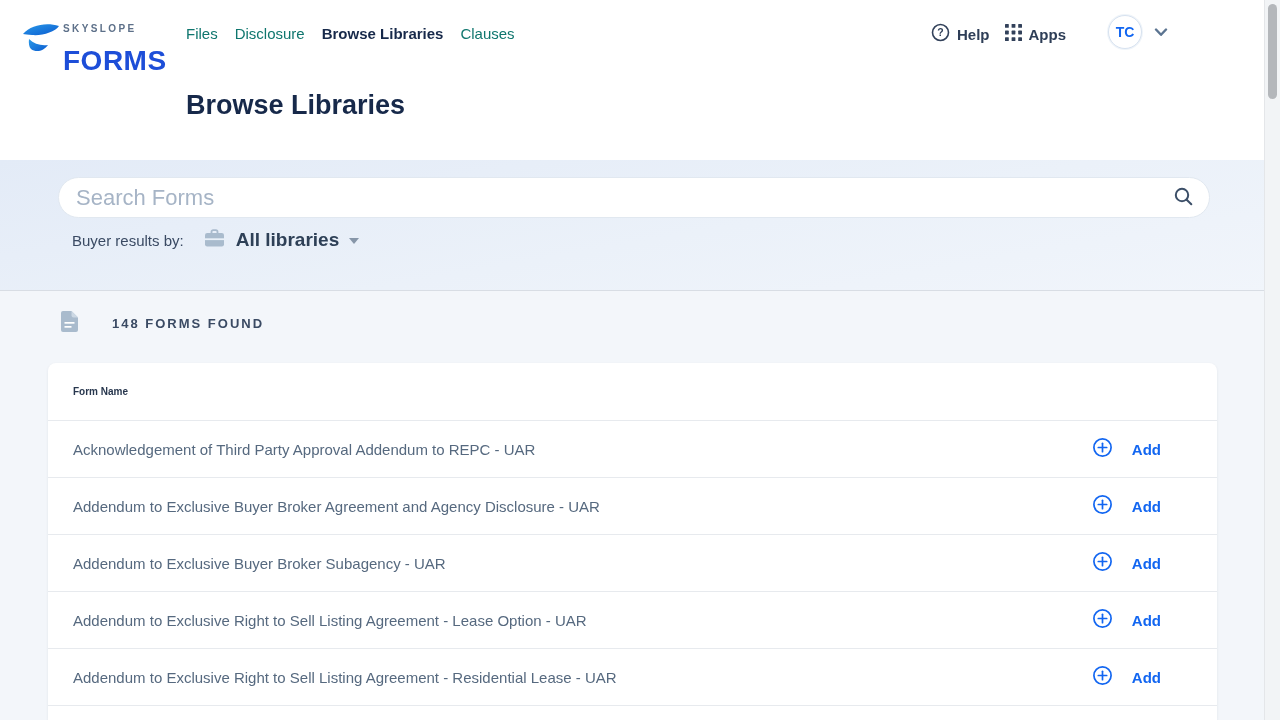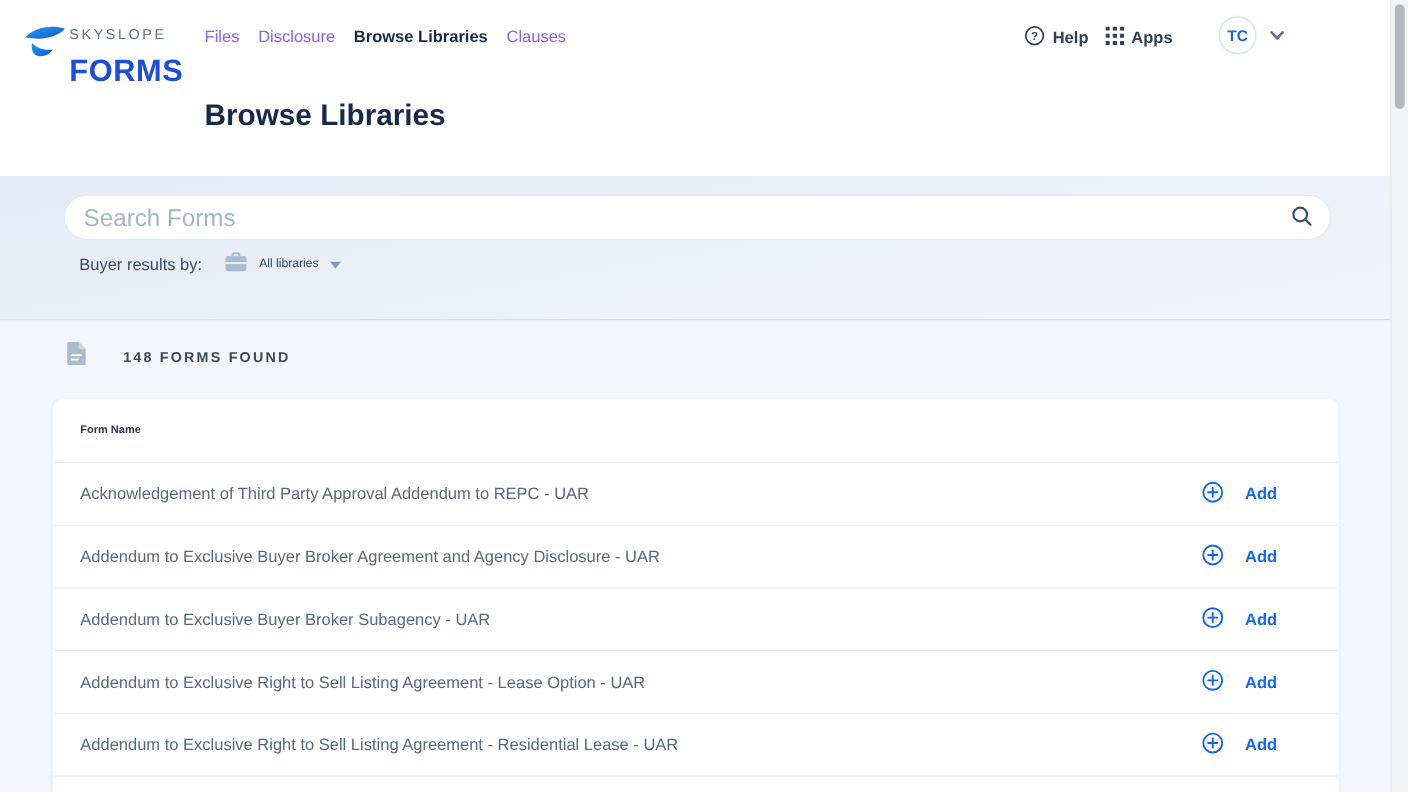--- a/index.html
+++ b/index.html
@@ -9,25 +9,25 @@
     background:#f3f6fa;
     position:relative;
     color:#17294a;
   }
 
   
   .header { position:absolute; top:0; left:0; width:100%; height:160px; background:#ffffff; }
 
   .logo { position:absolute; left:22px; top:20px; display:flex; align-items:flex-start; cursor:pointer; }
   .logo-text { margin-left:3px; display:flex; flex-direction:column; }
-  .logo-sky { font-size:13px; font-weight:400; letter-spacing:2.4px; color:#5d7089; margin-top:3px; }
+  .logo-sky { font-size:10px; font-weight:700; letter-spacing:2.4px; color:#5d7089; margin-top:3px; }
   .logo-forms { font-size:28px; font-weight:700; letter-spacing:0.5px; color:#1d4ed8; line-height:24px; margin-top:15px; }
 
   .nav { position:absolute; left:186px; top:25px; display:flex; gap:17px; font-size:15px; }
-  .nav-item { color:#8b5cf6; cursor:pointer; text-decoration:none; }
+  .nav-item { color:#0f766e; cursor:pointer; text-decoration:none; }
   .nav-item.active { color:#17294a; font-weight:700; }
 
   .actions { position:absolute; left:931px; top:22px; display:flex; align-items:center; height:24px; }
   .action-btn { display:flex; align-items:center; gap:7px; background:none; border:none; cursor:pointer;
                 font-family:inherit; font-size:15px; font-weight:700; color:#2e3e57; }
   .action-btn + .action-btn { margin-left:15px; }
   .avatar { margin-left:42px; width:34px; height:34px; border-radius:50%; background:#ffffff;
             border:1px solid #d7e2f0; box-shadow:0 0 0 1px rgba(214,227,240,.4);
             display:flex; align-items:center; justify-content:center;
             font-size:14px; font-weight:700; color:#1266f1; cursor:pointer; margin-top:-5px; }
@@ -43,21 +43,21 @@
     background:#ffffff; border:1px solid #e1e8f0; border-radius:21px;
     display:flex; align-items:center; }
   .search-input { flex:1; border:none; outline:none; background:transparent;
     padding:0 10px 0 17px; font-family:inherit; font-size:22px; color:#3a4a63; }
   .search-input::placeholder { color:#a6b4c6; }
   .search-btn { background:none; border:none; cursor:pointer; padding:0 15px 0 0; display:flex; align-items:center; }
 
   .filter-row { position:absolute; left:72px; top:68px; height:24px; display:flex; align-items:center; }
   .filter-label { font-size:15px; color:#3a4a63; }
   .filter-dd { display:flex; align-items:center; margin-left:20px; cursor:pointer; background:none; border:none; font-family:inherit; }
-  .filter-selected { font-size:11px; font-weight:400; color:#2e4057; margin-left:11px; }
+  .filter-selected { font-size:19px; font-weight:700; color:#2e4057; margin-left:11px; }
   .caret-down { width:0; height:0; border-left:5px solid transparent; border-right:5px solid transparent;
     border-top:6px solid #8796a9; margin-left:10px; margin-top:2px; }
 
   
   .found-row { position:absolute; left:61px; top:311px; display:flex; align-items:center;gap:21px; }
   .found-text { margin-left:13px; font-size:13px; font-weight:700; letter-spacing:2px; color:#3a4a63; }
 
   .card { position:absolute; left:48px; top:363px; width:1169px; height:357px;
     background:#ffffff; border-radius:8px 8px 0 0; box-shadow:0 1px 3px rgba(20,40,70,.08); overflow:hidden; }
   .thead { height:57px; display:flex; align-items:center; padding:0 36px 0 25px;

